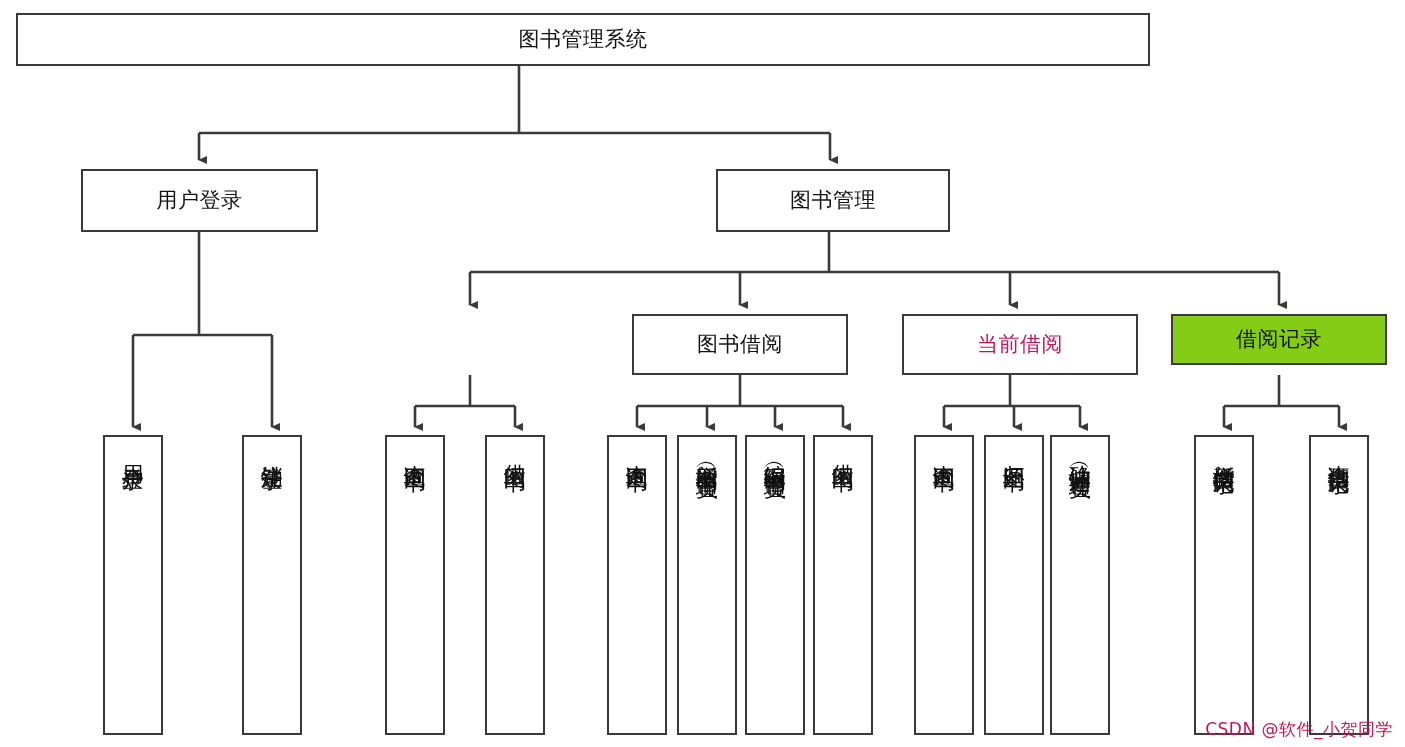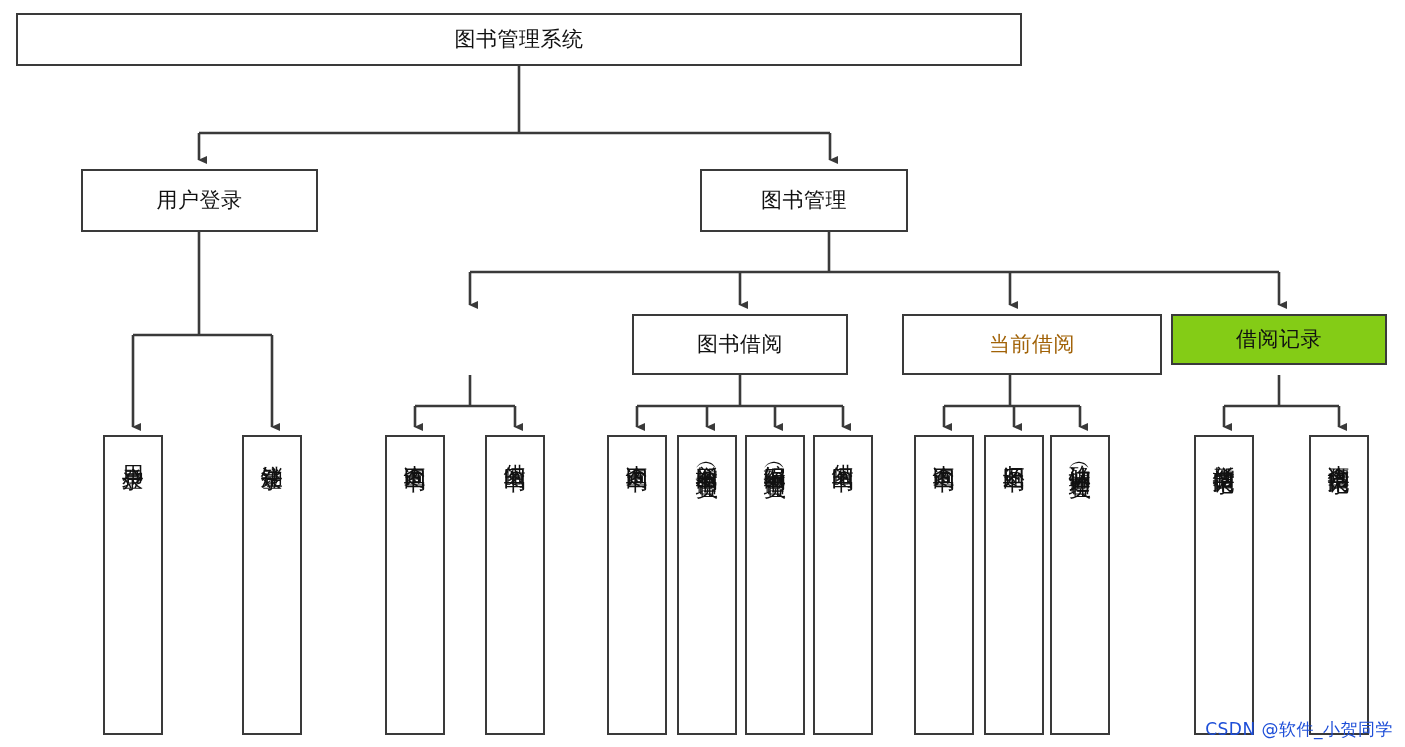--- a/index.html
+++ b/index.html
@@ -135,35 +135,35 @@
     </g>
 
     <g stroke="#3a3a3a" stroke-width="2.6" fill="none">
       <path d="M1279,375 L1279,406"></path>
       <path d="M1224,406 L1339,406"></path>
       <path d="M1224,406 L1224,427" marker-end="url(#arrowhead)"></path>
       <path d="M1339,406 L1339,427" marker-end="url(#arrowhead)"></path>
     </g>
   </svg>
 
-  <div class="node-box horizontal" style="left: 16px; top: 13px; width: 1006px; height: 53px; border-color: rgb(58, 58, 58); background: rgb(255, 255, 255); color: rgb(17, 17, 17);">
+  <div class="node-box horizontal" style="left: 16px; top: 13px; width: 1134px; height: 53px; border-color: rgb(58, 58, 58); background: rgb(255, 255, 255); color: rgb(17, 17, 17);">
     <span class="node-label">图书管理系统</span>
   </div>
 
   <div class="node-box horizontal" style="left: 81px; top: 169px; width: 237px; height: 63px; border-color: rgb(58, 58, 58); background: rgb(255, 255, 255); color: rgb(17, 17, 17);">
     <span class="node-label">用户登录</span>
   </div>
-  <div class="node-box horizontal" style="left: 700px; top: 169px; width: 208px; height: 63px; border-color: rgb(58, 58, 58); background: rgb(255, 255, 255); color: rgb(17, 17, 17);">
+  <div class="node-box horizontal" style="left: 716px; top: 169px; width: 234px; height: 63px; border-color: rgb(58, 58, 58); background: rgb(255, 255, 255); color: rgb(17, 17, 17);">
     <span class="node-label">图书管理</span>
   </div>
 
   <div class="node-box horizontal" style="left: 632px; top: 314px; width: 216px; height: 61px; border-color: rgb(58, 58, 58); background: rgb(255, 255, 255); color: rgb(17, 17, 17); align-items: center;">
     <span class="node-label">图书借阅</span>
   </div>
-  <div class="node-box horizontal" style="left: 902px; top: 314px; width: 260px; height: 61px; border-color: rgb(58, 58, 58); background: rgb(255, 255, 255); color: #a16207;">
+  <div class="node-box horizontal" style="left: 902px; top: 314px; width: 236px; height: 61px; border-color: rgb(58, 58, 58); background: rgb(255, 255, 255); color: #be185d;">
     <span class="node-label">当前借阅</span>
   </div>
   <div class="node-box horizontal" style="left: 1171px; top: 314px; width: 216px; height: 51px; border-color: rgb(58, 58, 58); background: #84cc16; color: rgb(17, 17, 17);">
     <span class="node-label">借阅记录</span>
   </div>
 
   <div class="node-box vertical" style="left: 103px; top: 435px; width: 60px; height: 300px; border-color: rgb(58, 58, 58); background: rgb(255, 255, 255); color: rgb(17, 17, 17);">
     <span class="node-label">用户登录</span>
   </div>
   <div class="node-box vertical" style="left: 242px; top: 435px; width: 60px; height: 300px; border-color: rgb(58, 58, 58); background: rgb(255, 255, 255); color: rgb(17, 17, 17);">
@@ -196,15 +196,15 @@
   <div class="node-box vertical" style="left: 1050px; top: 435px; width: 60px; height: 300px; border-color: rgb(58, 58, 58); background: rgb(255, 255, 255); color: rgb(17, 17, 17);">
     <span class="node-label">确认归还（管理员）</span>
   </div>
   <div class="node-box vertical" style="left: 1194px; top: 435px; width: 60px; height: 300px; border-color: rgb(58, 58, 58); background: rgb(255, 255, 255); color: rgb(17, 17, 17);">
     <span class="node-label">新增借阅记录</span>
   </div>
   <div class="node-box vertical" style="left: 1309px; top: 435px; width: 60px; height: 300px; border-color: rgb(58, 58, 58); background: rgb(255, 255, 255); color: rgb(17, 17, 17);">
     <span class="node-label">查询借阅记录</span>
   </div>
 
-  <div id="watermark" style="color: #1d4ed8;">CSDN @软件_小贺同学</div>
+  <div id="watermark" style="color: #be185d;">CSDN @软件_小贺同学</div>
 
 </div>
 
 </body></html>

